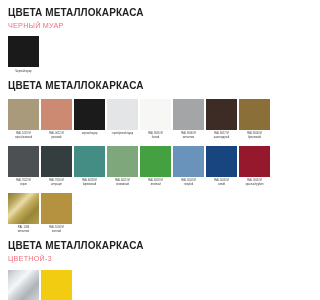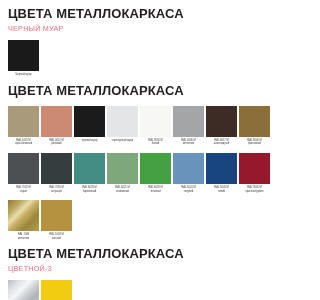--- a/index.html
+++ b/index.html
@@ -12,21 +12,21 @@
   }
   .page {
     width: 276px; height: 300px;
     background: #ffffff;
     padding: 0;
     position: relative;
   }
   .section { padding: 0 8px; }
 
   .sec-title {
-    font-size: 13px;
+    font-size: 10px;
     font-weight: bold;
     color: #231f20;
     letter-spacing: 0.1px;
     line-height: 1.15;
     margin: 0;
     padding-top: 7px;
     white-space: nowrap;
   }
   .sec-sub {
     font-size: 7.2px;

